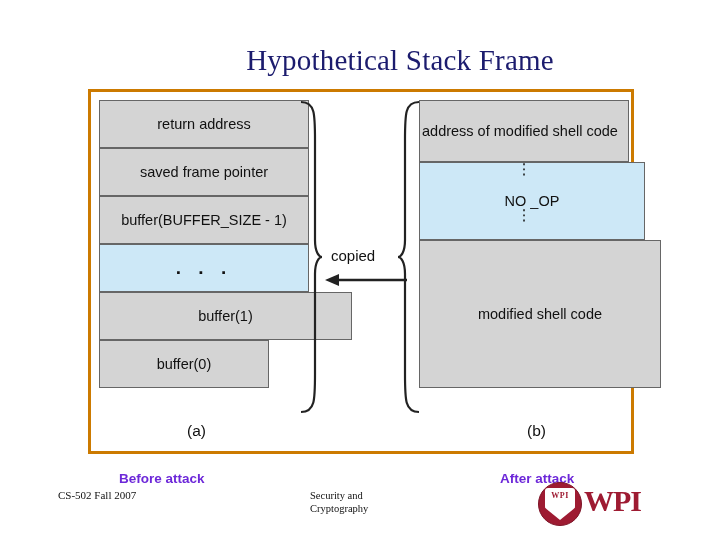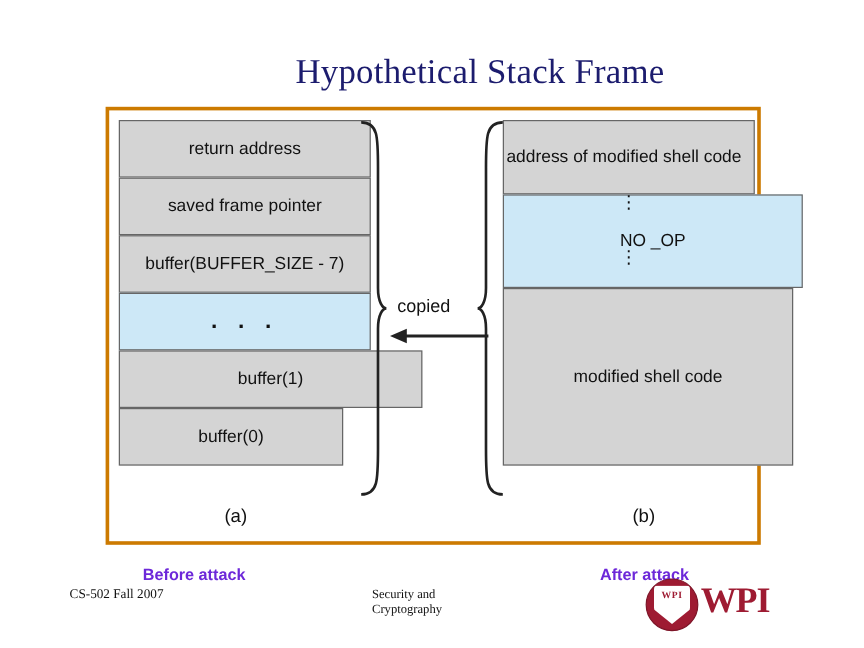--- a/index.html
+++ b/index.html
@@ -188,36 +188,36 @@
 
   <div class="figure">
 
     <div class="cell" style="left:8px; top:8px; width:210px; height:48px;">
       <span>return address</span>
     </div>
     <div class="cell" style="left:8px; top:56px; width:210px; height:48px;">
       <span>saved frame pointer</span>
     </div>
     <div class="cell" style="left:8px; top:104px; width:210px; height:48px;">
-      <span>buffer(BUFFER_SIZE - 7)</span>
+      <span>buffer(BUFFER_SIZE - 1)</span>
     </div>
     <div class="cell blue dots" style="left:8px; top:152px; width:210px; height:48px;">
       <span>. . .</span>
     </div>
     <div class="cell" style="left:8px; top:200px; width:253px; height:48px;">
       <span>buffer(1)</span>
     </div>
-    <div class="cell" style="left:8px; top:248px; width:187px; height:48px;">
+    <div class="cell" style="left:8px; top:248px; width:170px; height:48px;">
       <span>buffer(0)</span>
     </div>
 
     <div class="cell" style="left:328px; top:8px; width:210px; height:62px; justify-content:flex-start; padding-left:2px; text-align:left;">
       <span>address of modified shell code</span>
     </div>
-    <div class="cell blue" style="left:328px; top:70px; width:250px; height:78px;">
+    <div class="cell blue" style="left:328px; top:70px; width:226px; height:78px;">
       <span>NO _OP</span>
     </div>
     <div class="vdots" style="left:328px; top:74px; width:210px;">
       <span>⋮</span>
     </div>
     <div class="vdots" style="left:328px; top:120px; width:210px;">
       <span>⋮</span>
     </div>
     <div class="cell" style="left:328px; top:148px; width:242px; height:148px;">
       <span>modified shell code</span>

